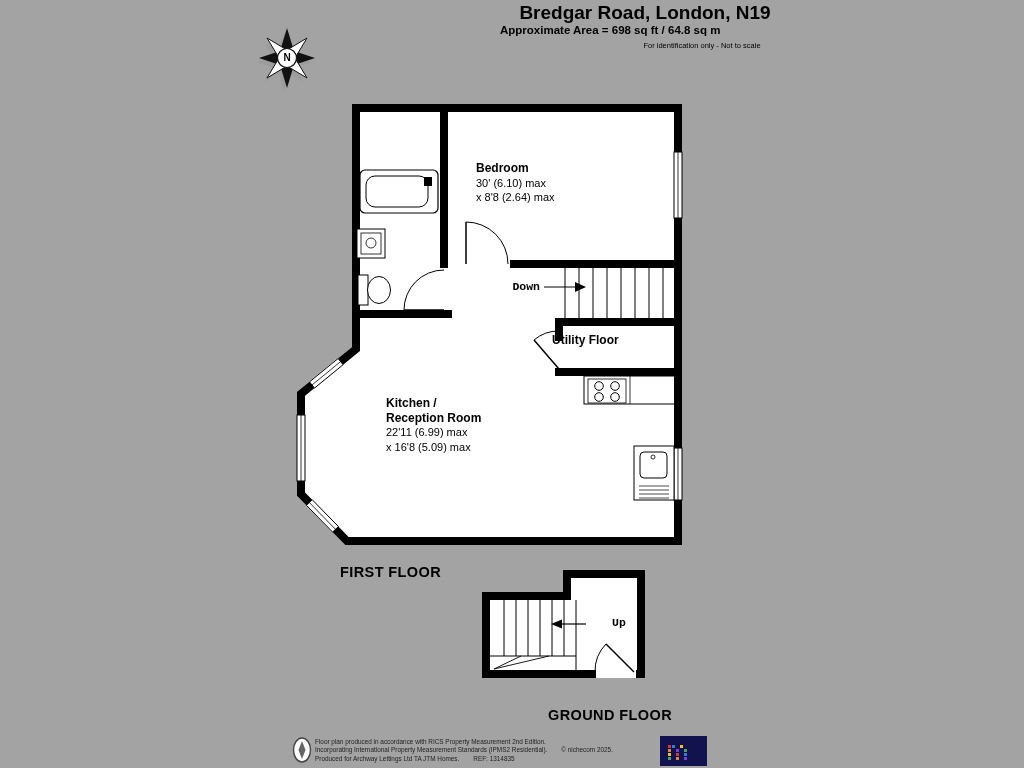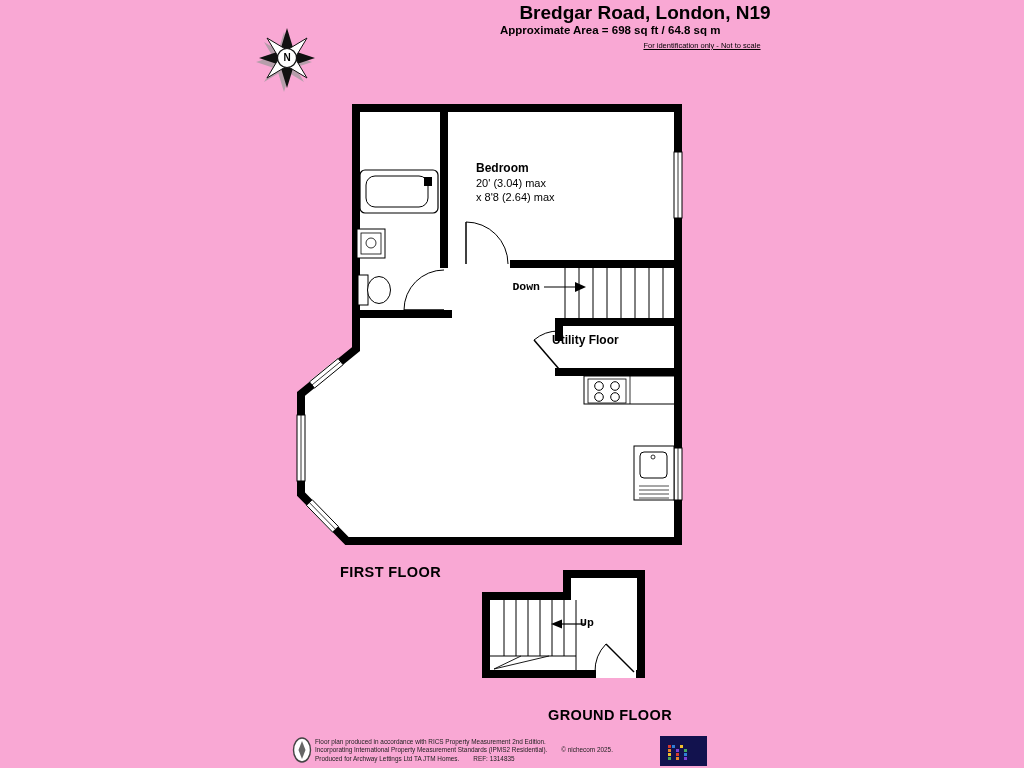--- a/index.html
+++ b/index.html
@@ -2,36 +2,36 @@
 <html><head>
 <meta charset="utf-8">
 <style>
   html,body{margin:0;padding:0;background:#fff;}
   #page{position:relative;width:1024px;height:768px;background:#ffffff;overflow:hidden;
         font-family:"Liberation Sans",sans-serif;color:#000;}
   #plan-svg{position:absolute;left:0;top:0;}
   .abs{position:absolute;}
   .hdr-title{font-size:19px;font-weight:bold;text-align:center;}
   .hdr-area{font-size:11.5px;font-weight:bold;text-align:left;}
-  .hdr-disc{font-size:7.5px;text-align:center;text-decoration:underline;}
+  .hdr-disc{font-size:7.5px;text-align:center;}
   .room-label{text-align:left;line-height:14.5px;}
   .room-name{font-size:12px;font-weight:bold;}
   .room-dim{font-size:11px;}
   .floor-label{font-size:14.5px;font-weight:bold;letter-spacing:.4px;}
   .stair-label{font-size:11.5px;font-weight:bold;font-family:Liberation Mono, monospace;}
   .compass-n{font-size:10px;font-weight:bold;text-align:center;}
   .footer{font-size:6.4px;line-height:8.4px;color:#222;}
   .footer .gap{margin-left:14px;}
   .logo{width:47px;height:30px;position:absolute;}
   .logo span[data-logo-pixel]{position:absolute;width:3px;height:3px;display:block;}
 </style>
 </head>
 <body>
 
-<div id="page" style="background: #f9a8d4;">
+<div id="page" style="background: #a3a3a3;">
 
   <svg id="plan-svg" width="1024" height="768" viewBox="0 0 1024 768">
 
     <g>
       <g transform="translate(-3,4)" fill="#9a9a9a" opacity="0.7">
         <polygon points="287,28 294,51 315,58 294,65 287,88 280,65 259,58 280,51"></polygon>
         <polygon points="267,38 287,50 307,38 295,58 307,78 287,66 267,78 279,58"></polygon>
       </g>
       <polygon points="287,28 294,51 315,58 294,65 287,88 280,65 259,58 280,51" fill="#111"></polygon>
       <polygon points="267,38 287,50 307,38 295,58 307,78 287,66 267,78 279,58" fill="#fff" stroke="#111" stroke-width="1"></polygon>
@@ -182,32 +182,38 @@
   </svg>
 
   <div class="abs hdr-title" style="left:480px;top:2px;width:330px">Bredgar Road, London, N19</div>
   <div class="abs hdr-area" style="left:500px;top:24px;width:325px">Approximate Area = 698 sq ft / 64.8 sq m</div>
   <div class="abs hdr-disc" style="left:555px;top:41px;width:294px">For identification only - Not to scale</div>
 
   <div class="abs compass-n" style="left:279px;top:52px;width:16px">N</div>
 
   <div class="abs room-label" style="left:476px;top:161px;width:160px">
     <div class="room-name">Bedroom</div>
-    <div class="room-dim">20' (3.04) max</div>
+    <div class="room-dim">30' (6.10) max</div>
     <div class="room-dim">x 8'8 (2.64) max</div>
   </div>
 
+  <div class="abs room-label" style="left:386px;top:396px;width:160px">
+    <div class="room-name">Kitchen /</div>
+    <div class="room-name">Reception Room</div>
+    <div class="room-dim">22'11 (6.99) max</div>
+    <div class="room-dim">x 16'8 (5.09) max</div>
+  </div>
 
   <div class="abs room-label room-name" style="left:552px;top:333px;width:122px">Utility Floor</div>
 
   <div class="abs stair-label" style="left:494px;top:280px;width:46px;text-align:right">Down</div>
 
   <div class="abs floor-label" style="left:340px;top:564px">FIRST FLOOR</div>
 
-  <div class="abs stair-label" style="left:580px;top:616px;width:32px">Up</div>
+  <div class="abs stair-label" style="left:612px;top:616px;width:32px">Up</div>
 
   <div class="abs floor-label" style="left:548px;top:707px">GROUND FLOOR</div>
 
   <div class="abs footer" style="left:315px;top:738px;width:345px">
     <div>Floor plan produced in accordance with RICS Property Measurement 2nd Edition.</div>
     <div>
       <span>Incorporating International Property Measurement Standards (IPMS2 Residential).</span><span class="gap">© nichecom 2025.</span>
     </div>
     <div>
       <span>Produced for Archway Lettings Ltd TA JTM Homes.</span><span class="gap">REF:  1314835</span>

